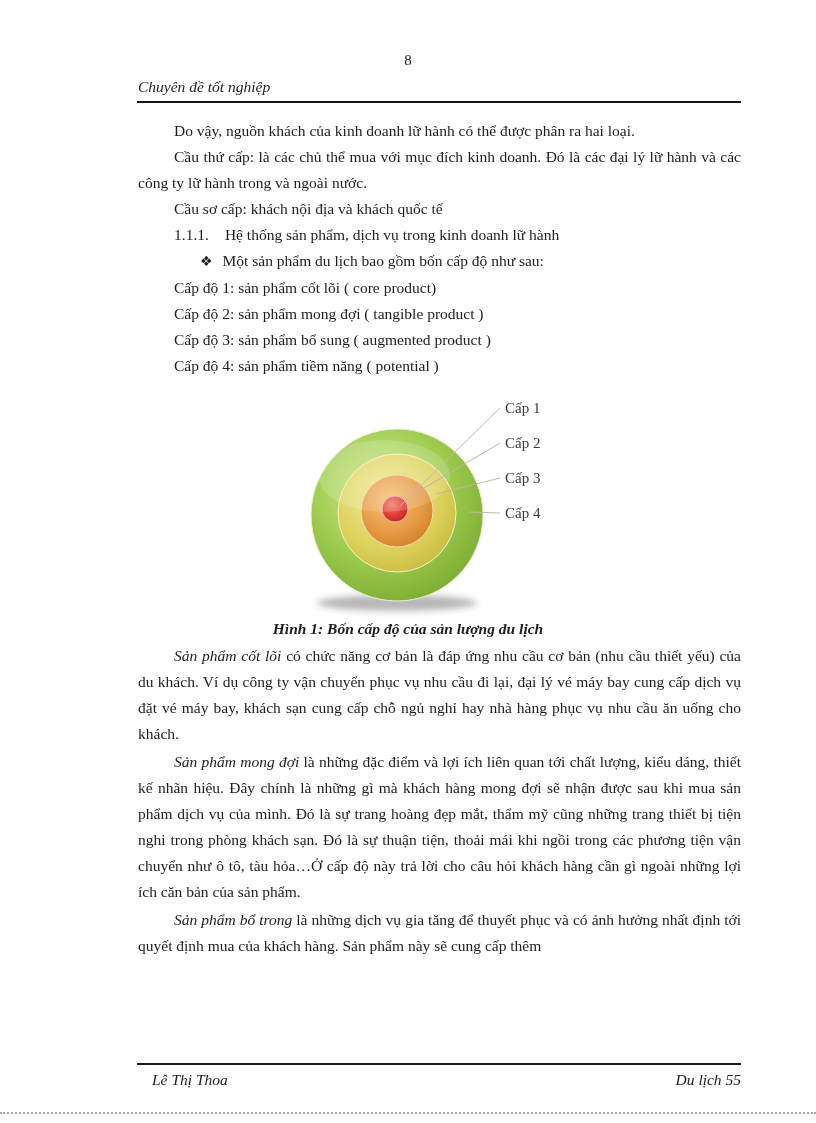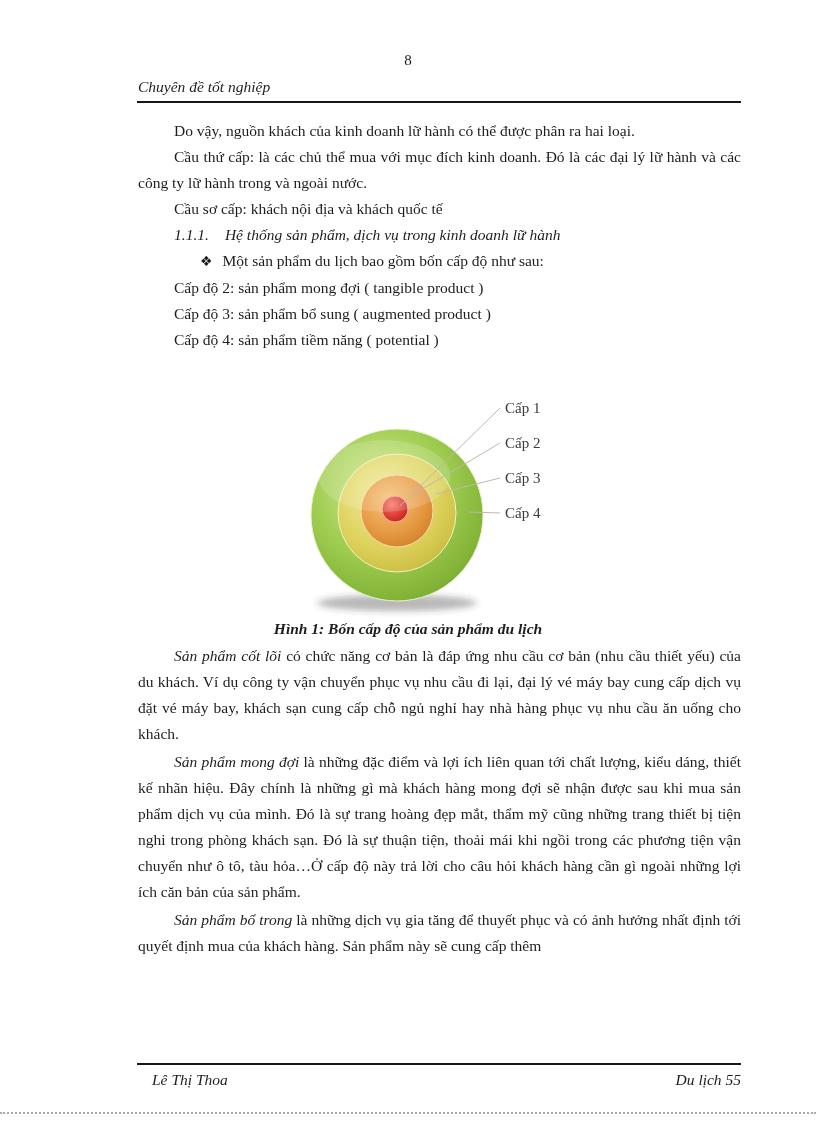--- a/index.html
+++ b/index.html
@@ -9,21 +9,21 @@
 
   .page-number { position: absolute; top: 52px; left: 0; width: 100%; text-align: center; font-size: 15px; }
 
   .header-text { position: absolute; top: 78px; left: 138px; font-style: italic; font-size: 15.5px; }
   .header-rule { position: absolute; top: 101px; left: 137px; width: 604px; border-top: 2.5px solid #171717; }
 
   .content { position: absolute; left: 138px; width: 603px; font-size: 15.5px; line-height: 26px; }
   .intro { top: 118px; }
   p.ind { text-indent: 36px; }
   p.just { text-align: justify; }
-  .section-heading { font-style: italic; text-indent: 36px; }
+  .section-heading { text-indent: 36px; }
   .section-num { margin-right: 16px; }
   .bullet-line { padding-left: 62px; }
   .bullet-marker { margin-right: 10px; font-size: 14px; }
 
   .diagram-wrap { position: absolute; top: 386px; left: 6px; width: 816px; height: 232px; }
   .diagram-label { font-family: "Liberation Serif", serif; font-size: 15px; fill: #3a3a3a; }
   .connector { stroke: #c4b6aa; stroke-width: 1; fill: none; }
 
   .caption { position: absolute; top: 616px; left: 0; width: 100%; text-align: center;
              font-weight: bold; font-style: italic; font-size: 15.5px; line-height: 26px; }
@@ -51,20 +51,21 @@
   <div class="content intro">
     <p class="ind">Do vậy, nguồn khách của kinh doanh lữ hành có thể được phân ra hai loại.</p>
     <p class="ind just">Cầu thứ cấp: là các chủ thể mua với mục đích kinh doanh. Đó là các đại lý lữ hành và các công ty lữ hành trong và ngoài nước.</p>
     <p class="ind">Cầu sơ cấp: khách nội địa và khách quốc tế</p>
     <p class="section-heading">
       <span class="section-num">1.1.1.</span><span>Hệ thống sản phẩm, dịch vụ trong kinh doanh lữ hành</span>
     </p>
     <p class="bullet-line">
       <span class="bullet-marker">❖</span><span>Một sản phẩm du lịch bao gồm bốn cấp độ như sau:</span>
     </p>
+    <p class="ind">Cấp độ 1: sản phẩm cốt lõi ( core product)</p>
     <p class="ind">Cấp độ 2: sản phẩm mong đợi ( tangible product )</p>
     <p class="ind">Cấp độ 3: sản phẩm bổ sung ( augmented product )</p>
     <p class="ind">Cấp độ 4: sản phẩm tiềm năng ( potential )</p>
   </div>
 
   <div class="diagram-wrap">
     <svg width="816" height="232" viewBox="0 0 816 232">
       <defs>
         <radialGradient id="gGreen" cx="40%" cy="35%" r="75%">
           <stop offset="0%" stop-color="#d5eb90"></stop>
@@ -105,21 +106,21 @@
       <path class="connector" d="M494,92 L430,108"></path>
       <path class="connector" d="M494,127 L463,126"></path>
 
       <text class="diagram-label" x="499" y="27">Cấp 1</text>
       <text class="diagram-label" x="499" y="62">Cấp 2</text>
       <text class="diagram-label" x="499" y="97">Cấp 3</text>
       <text class="diagram-label" x="499" y="132">Cấp 4</text>
     </svg>
   </div>
 
-  <div class="caption">Hình  1: Bốn cấp độ của sản phẩm du lịch</div>
+  <div class="caption">Hình  1: Bốn cấp độ của sản lượng du lịch</div>
 
   <div class="content body-text">
     <p class="ind just">
       <span class="lead-italic">Sản phẩm cốt lõi</span><span> có chức năng cơ bản là đáp ứng nhu cầu cơ bản (nhu cầu thiết yếu) của du khách. Ví dụ công ty vận chuyển phục vụ nhu cầu đi lại, đại lý vé máy bay cung cấp dịch vụ đặt vé máy bay, khách sạn cung cấp chỗ ngủ nghỉ hay nhà hàng phục vụ nhu cầu ăn uống cho khách.</span>
     </p>
     <p class="ind just">
       <span class="lead-italic">Sản phẩm mong đợi</span><span> là những đặc điểm và lợi ích liên quan tới chất lượng, kiểu dáng, thiết kế nhãn hiệu. Đây chính là những gì mà khách hàng mong đợi sẽ nhận được sau khi mua sản phẩm dịch vụ của mình. Đó là sự trang hoàng đẹp mắt, thẩm mỹ cũng những trang thiết bị tiện nghi trong phòng khách sạn. Đó là sự thuận tiện, thoải mái khi ngồi trong các phương tiện vận chuyển như ô tô, tàu hỏa…Ở cấp độ này trả lời cho câu hỏi khách hàng cần gì ngoài những lợi ích căn bản của sản phẩm.</span>
     </p>
     <p class="ind just">
       <span class="lead-italic">Sản phẩm bổ trong</span><span> là những dịch vụ gia tăng để thuyết phục và có ảnh hưởng nhất định tới quyết định mua của khách hàng. Sản phẩm này sẽ cung cấp thêm</span>

